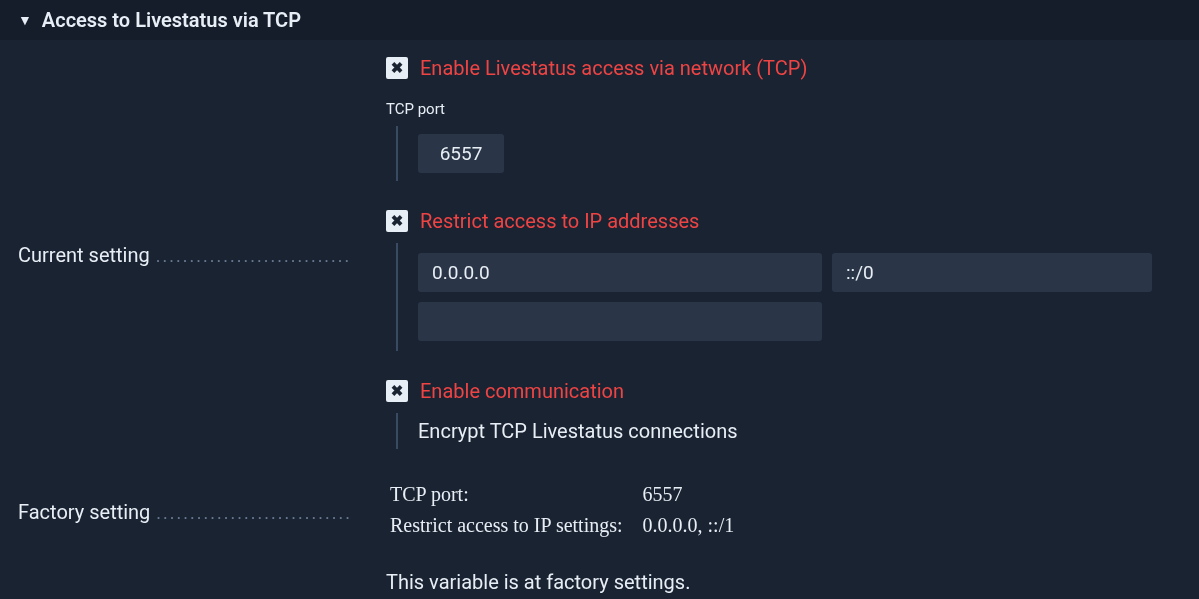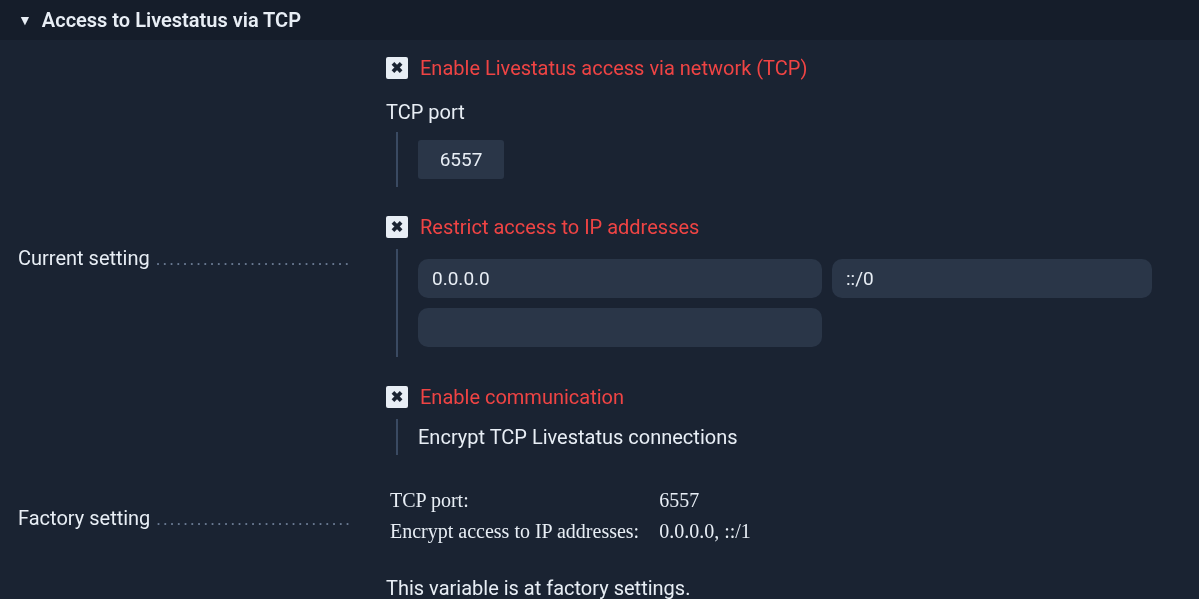--- a/index.html
+++ b/index.html
@@ -91,21 +91,21 @@
     flex-shrink: 0;
   }
   .check-label {
     font-size: 20px;
     color: #ef4444;
   }
   .sub-block {
     margin-top: 20px;
   }
   .sub-label {
-    font-size: 20px;
+    font-size: 15px;
     color: #e8eef5;
     margin-bottom: 8px;
   }
   .indent {
     border-left: 2px solid #3a4a62;
     margin-left: 10px;
     padding: 8px 0 8px 20px;
   }
   .indent-tight {
     border-left: 2px solid #3a4a62;
@@ -128,21 +128,21 @@
     display: flex;
     gap: 10px;
     margin-bottom: 10px;
   }
   .ip-input {
     background: #2a3648;
     border: none;
     color: #e8eef5;
     padding: 8px 14px;
     font-size: 19px;
-    border-radius: 10px;
+    border-radius: 3px;
     font-family: inherit;
     width: 404px;
   }
   .ip-input-wide {
     width: 320px;
   }
   .factory-table {
     display: table;
     font-size: 20px;
     line-height: 1.55;
@@ -228,21 +228,21 @@
         <span class="row-label-text">Factory setting</span>
         <span class="dots">........................................</span>
       </div>
       <div class="row-value" style="padding-left:40px;font-family:Liberation Serif, serif;">
         <div class="factory-table">
           <div class="factory-row">
             <div class="factory-key">TCP port:</div>
             <div class="factory-val">6557</div>
           </div>
           <div class="factory-row">
-            <div class="factory-key">Encrypt access to IP addresses:</div>
+            <div class="factory-key">Restrict access to IP settings:</div>
             <div class="factory-val">0.0.0.0, ::/1</div>
           </div>
         </div>
       </div>
     </div>
 
     <div class="row" style="margin-bottom:0;">
       <div class="row-label">
         
         

